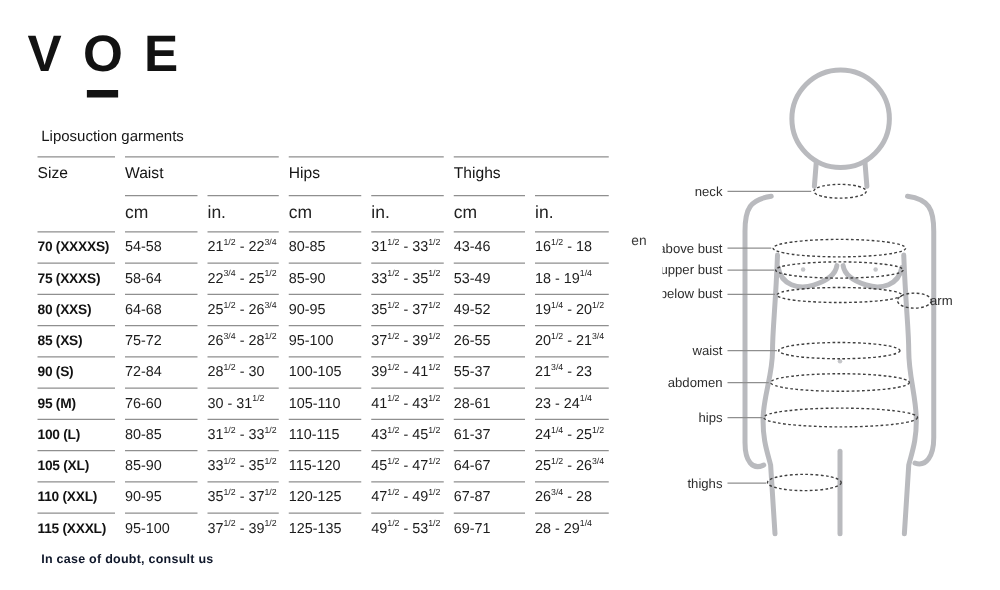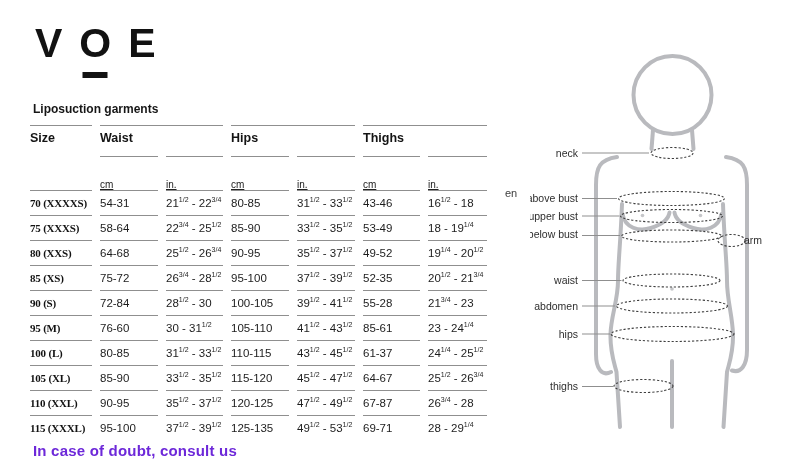--- a/index.html
+++ b/index.html
@@ -3,42 +3,42 @@
 <meta charset="utf-8">
 <style>
   * { margin:0; padding:0; box-sizing:border-box; }
   html,body { width:800px; height:472px; }
   body {
     position:relative; background:#ffffff; overflow:hidden;
     font-family:"Liberation Sans", sans-serif; color:#111;
     -webkit-font-smoothing:antialiased;
   }
   
-  .logo { position:absolute; left:35px; top:23px; white-space:nowrap; }
+  .logo { position:absolute; left:22px; top:23px; white-space:nowrap; }
   .logo-letter { display:inline-block; font-weight:bold; font-size:41px; line-height:1; letter-spacing:0; margin-right:17px; color:#121212; }
   .logo-letter:last-child { margin-right:0; }
   .logo-o { position:relative; }
   .logo-o::after { content:""; position:absolute; left:50%; transform:translateX(-50%); bottom:-14px; width:25px; height:6px; background:#121212; }
   
-  .section-title { position:absolute; left:33px; top:102px; font-size:12px; font-weight:bold; color:#161616; }
-  .footer-note   { position:absolute; left:33px; top:442px; font-size:15px; font-weight:bold; color:#6d28d9; letter-spacing:.2px;text-align:center; }
+  .section-title { position:absolute; left:33px; top:102px; font-size:12px; font-weight:normal; color:#161616; }
+  .footer-note   { position:absolute; left:33px; top:442px; font-size:10px; font-weight:bold; color:#0f172a; letter-spacing:.2px;text-align:center; }
   .lang { position:absolute; left:505px; top:187px; font-size:11px; color:#3c3c3c; cursor:pointer; }
   
   .size-table-wrap { position:absolute; left:30px; top:125px; }
   table { border-collapse:collapse; table-layout:fixed; width:457px; }
   td { padding:0 8px 0 0; vertical-align:top; }
   td:last-child { padding-right:0; }
   .cell { border-top:1.5px solid #8f8f8f; }
   tr.group-row td { height:31px; }
-  .group-label { padding-top:5px; font-size:12.5px; font-weight:bold; color:#141414; }
+  .group-label { padding-top:5px; font-size:12.5px; font-weight:normal; color:#141414; }
   tr.units-row td { height:29px; }
-  .unit { padding-top:22px; font-size:10px; color:#222;text-decoration:underline; }
+  .unit { padding-top:4px; font-size:14px; color:#222; }
   tr.data-row td { height:25px; }
   .val  { padding-top:6px; font-size:11.5px; color:#1c1c1c; white-space:nowrap; }
-  .size-cell { font-weight:bold; font-size:11px; letter-spacing:-.2px; color:#121212;font-family:Liberation Serif, serif; }
+  .size-cell { font-weight:bold; font-size:11px; letter-spacing:-.2px; color:#121212; }
   .val sup { font-size:7px; line-height:0; vertical-align:super; letter-spacing:0; }
   
   .figure-wrap { position:absolute; left:530px; top:0; }
   .fig-outline { stroke:#b9babe; stroke-width:4; fill:none; stroke-linecap:round; }
   .fig-dash { stroke:#3f3f3f; stroke-width:1.1; fill:none; stroke-dasharray:2.2,1.9; }
   .fig-leader { stroke:#8f8f8f; stroke-width:1; }
   .fig-label { font-family:"Liberation Sans", sans-serif; font-size:10.5px; fill:#2e2e2e; }
   .fig-dot { fill:#c5c6c9; }
 </style>
 </head>
@@ -95,21 +95,21 @@
           </td>
           <td>
             <div class="cell unit">in.</div>
           </td>
         </tr>
         <tr class="data-row">
           <td>
             <div class="cell val size-cell">70 (XXXXS)</div>
           </td>
           <td>
-            <div class="cell val">54-31</div>
+            <div class="cell val">54-58</div>
           </td>
           <td>
             <div class="cell val">21<sup>1/2</sup> - 22<sup>3/4</sup></div>
           </td>
           <td>
             <div class="cell val">80-85</div>
           </td>
           <td>
             <div class="cell val">31<sup>1/2</sup> - 33<sup>1/2</sup></div>
           </td>
@@ -176,21 +176,21 @@
           <td>
             <div class="cell val">26<sup>3/4</sup> - 28<sup>1/2</sup></div>
           </td>
           <td>
             <div class="cell val">95-100</div>
           </td>
           <td>
             <div class="cell val">37<sup>1/2</sup> - 39<sup>1/2</sup></div>
           </td>
           <td>
-            <div class="cell val">52-35</div>
+            <div class="cell val">26-55</div>
           </td>
           <td>
             <div class="cell val">20<sup>1/2</sup> - 21<sup>3/4</sup></div>
           </td>
         </tr>
         <tr class="data-row">
           <td>
             <div class="cell val size-cell">90 (S)</div>
           </td>
           <td>
@@ -199,21 +199,21 @@
           <td>
             <div class="cell val">28<sup>1/2</sup> - 30</div>
           </td>
           <td>
             <div class="cell val">100-105</div>
           </td>
           <td>
             <div class="cell val">39<sup>1/2</sup> - 41<sup>1/2</sup></div>
           </td>
           <td>
-            <div class="cell val">55-28</div>
+            <div class="cell val">55-37</div>
           </td>
           <td>
             <div class="cell val">21<sup>3/4</sup> - 23</div>
           </td>
         </tr>
         <tr class="data-row">
           <td>
             <div class="cell val size-cell">95 (M)</div>
           </td>
           <td>
@@ -222,21 +222,21 @@
           <td>
             <div class="cell val">30 - 31<sup>1/2</sup></div>
           </td>
           <td>
             <div class="cell val">105-110</div>
           </td>
           <td>
             <div class="cell val">41<sup>1/2</sup> - 43<sup>1/2</sup></div>
           </td>
           <td>
-            <div class="cell val">85-61</div>
+            <div class="cell val">28-61</div>
           </td>
           <td>
             <div class="cell val">23 - 24<sup>1/4</sup></div>
           </td>
         </tr>
         <tr class="data-row">
           <td>
             <div class="cell val size-cell">100 (L)</div>
           </td>
           <td>

